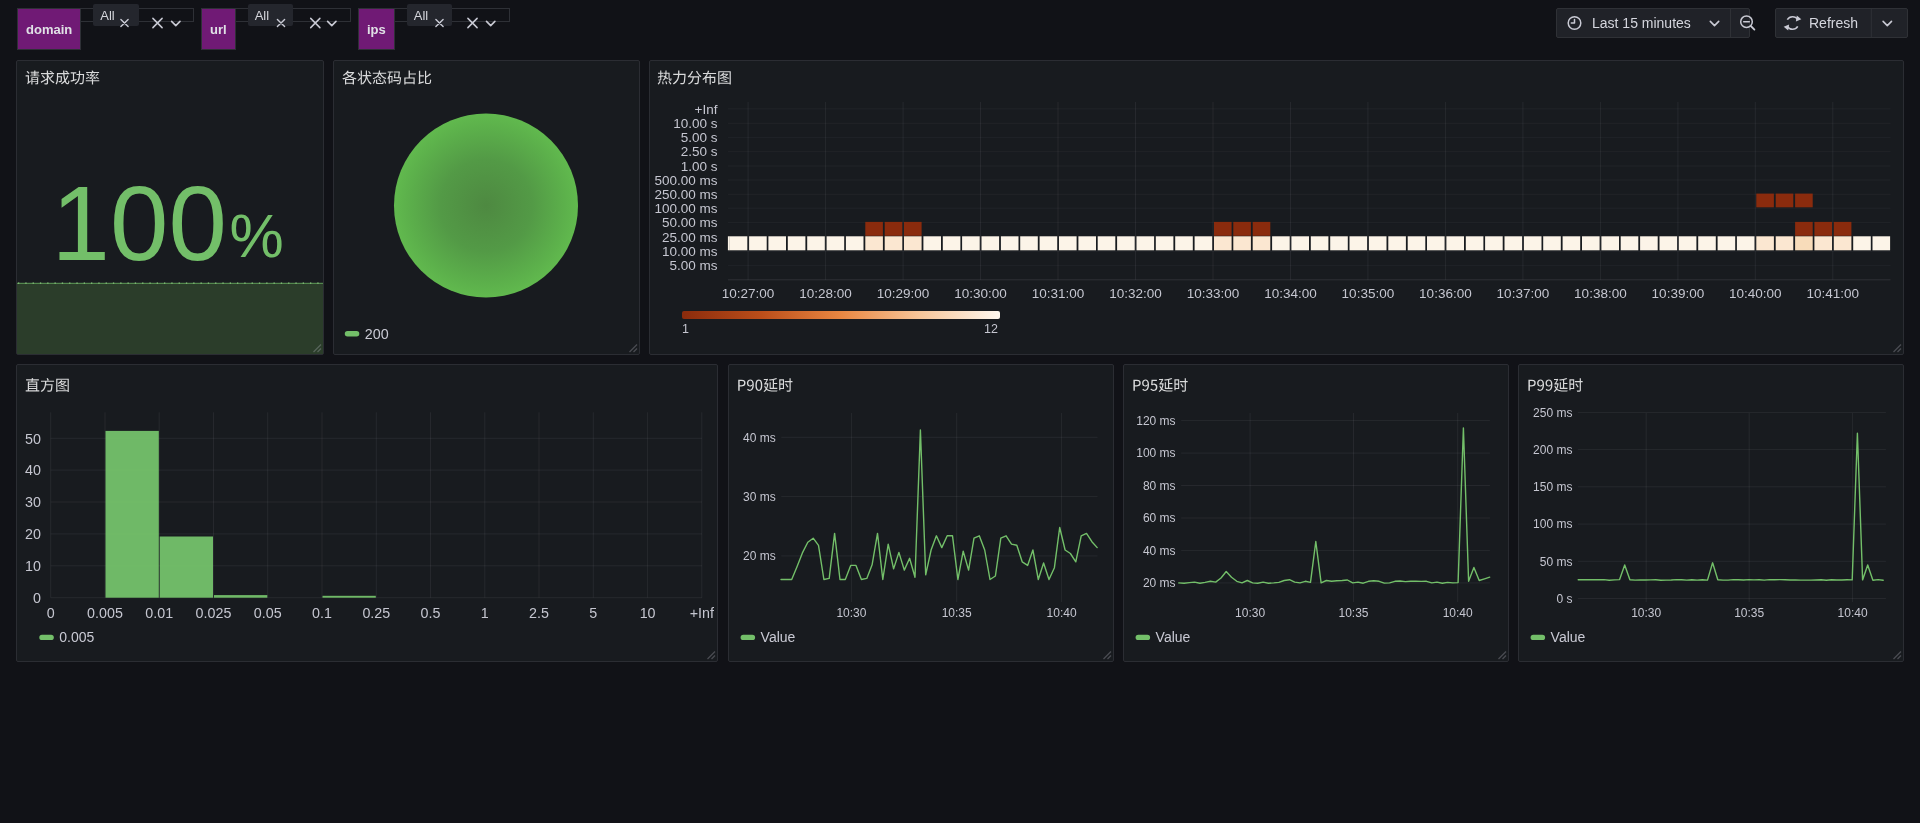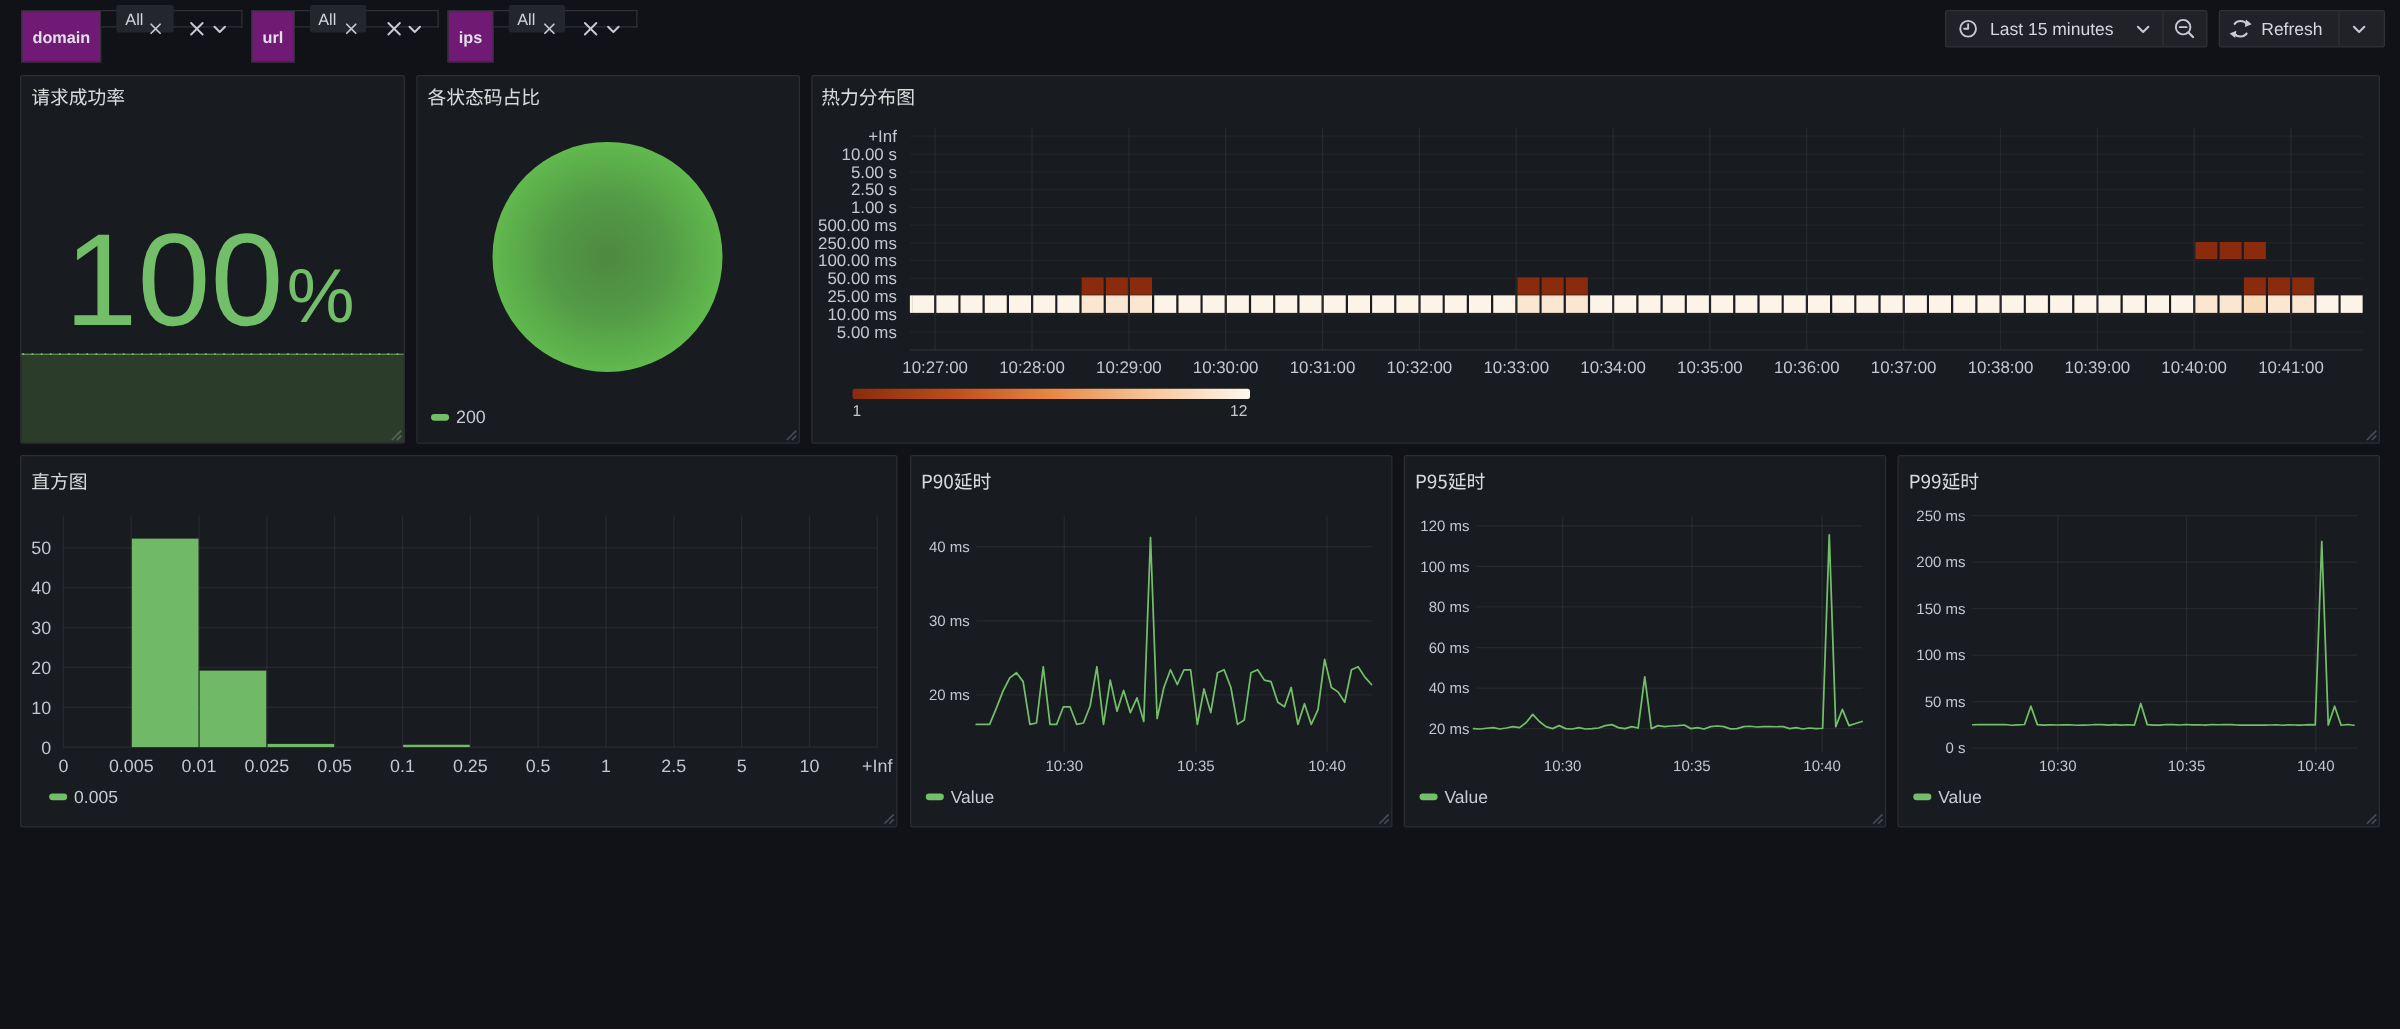--- a/index.html
+++ b/index.html
@@ -28,21 +28,21 @@
       <span class="ftag">All</span>
     </div>
 </div>
 <div class="fgroup" style="left:358px">
   <div class="flabel">ips</div>
   <div class="fval" style="width:115px">
       <span class="ftag">All</span>
     </div>
 </div>
 
-<div class="btn" style="left:1556px; width:210px;">
+<div class="btn" style="left:1556px; width:194px;">
   <span class="abs" style="left:35px; top:6px;">Last 15 minutes</span>
 </div>
 <div class="btn" style="left:1775px; width:133px;">
   <span class="abs" style="left:33px; top:6px;">Refresh</span>
 </div>
 <div class="panel" style="left:16px;top:60px;width:308px;height:295px"></div>
 <div class="panel" style="left:333px;top:60px;width:307px;height:295px"></div>
 <div class="panel" style="left:649px;top:60px;width:1255px;height:295px"></div>
 <div class="panel" style="left:16px;top:364px;width:702px;height:298px"></div>
 <div class="panel" style="left:728px;top:364px;width:386px;height:298px"></div>

